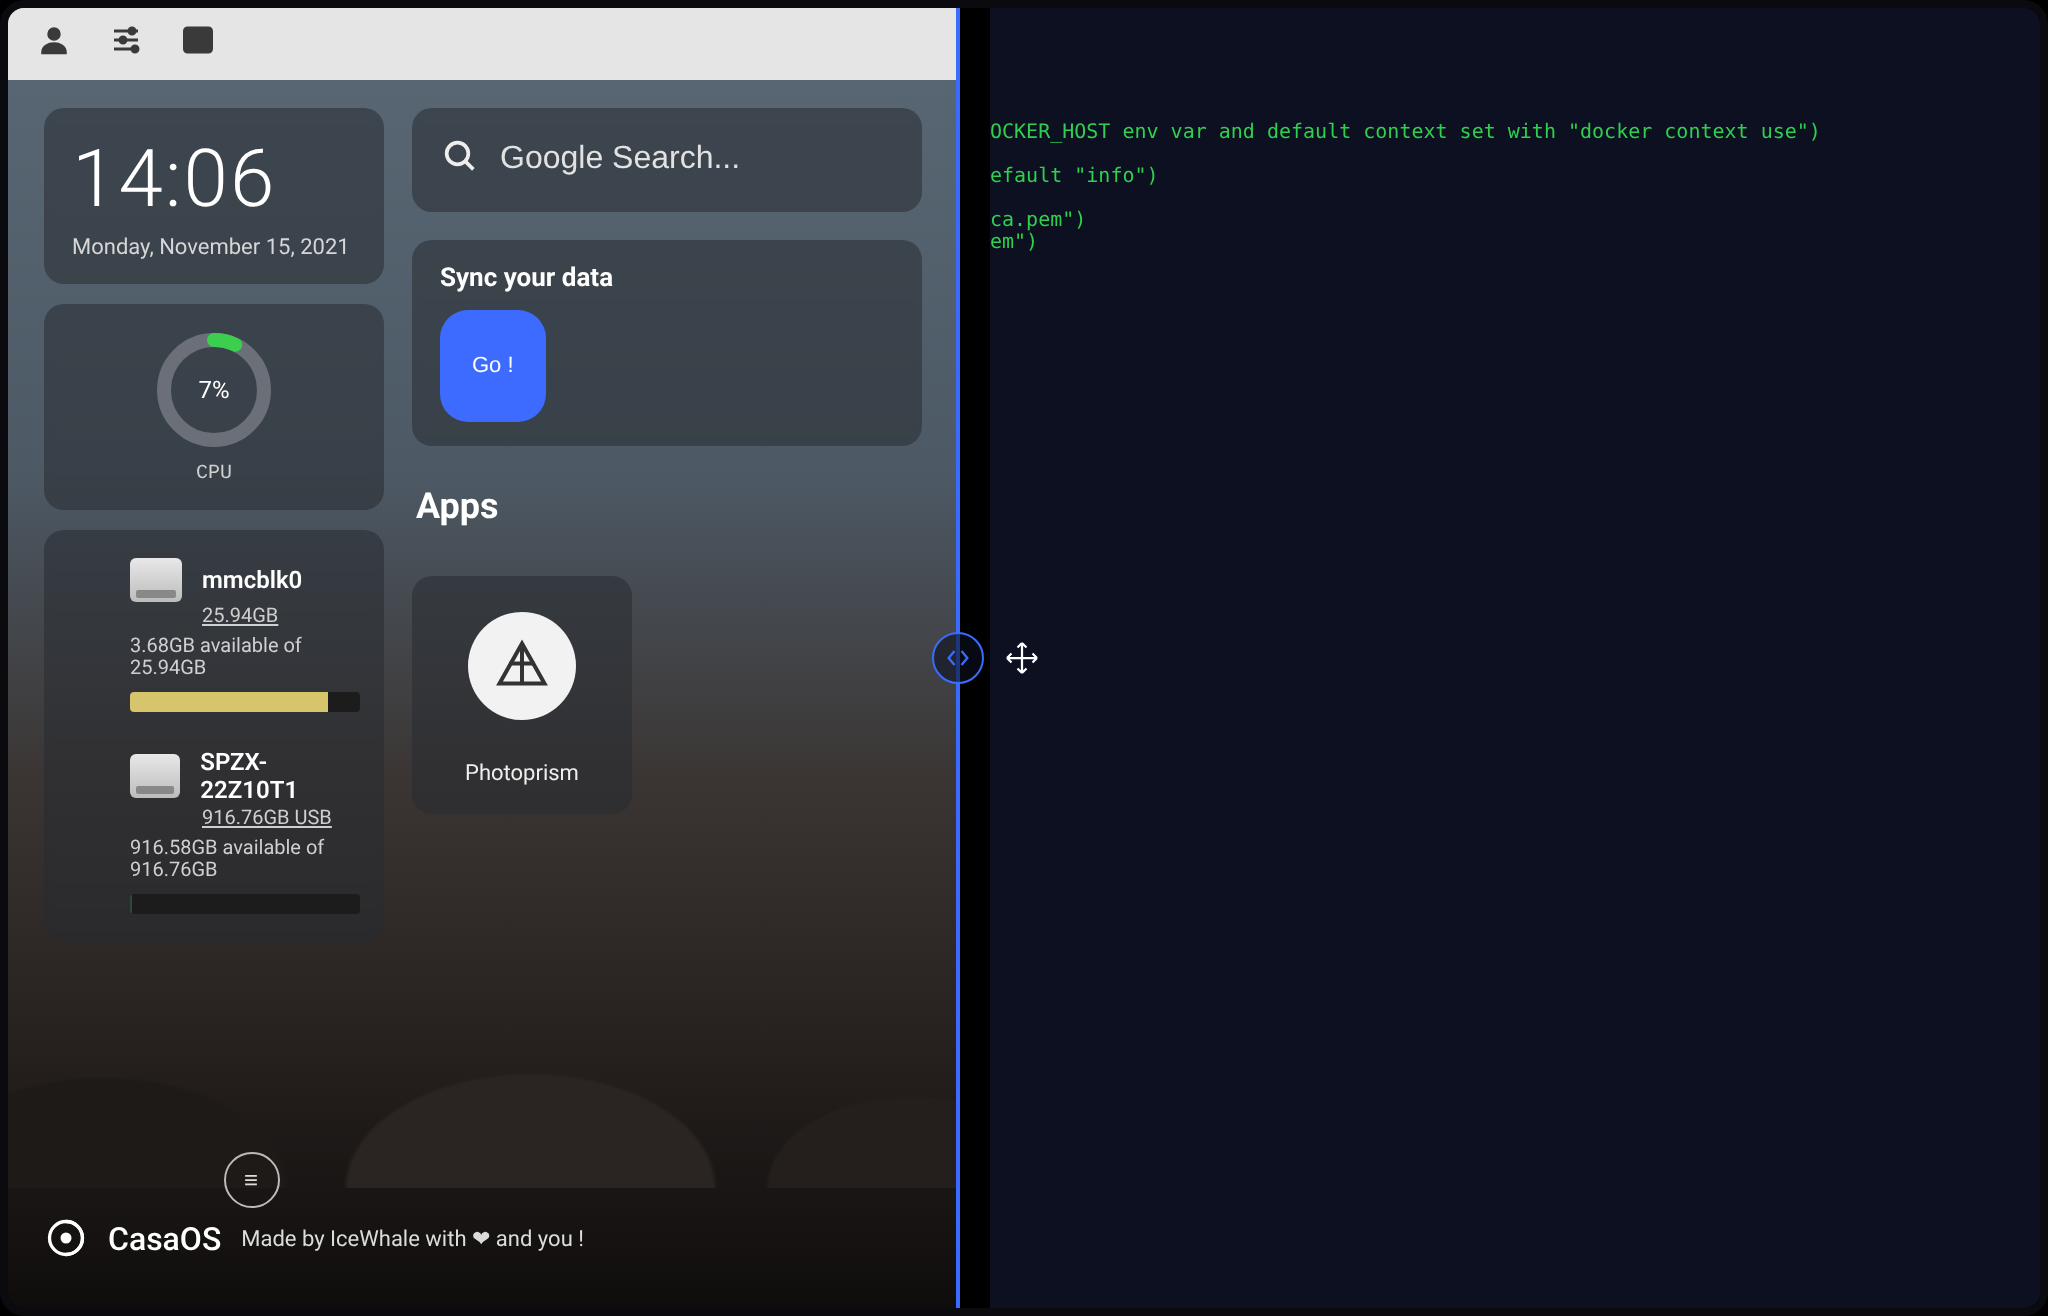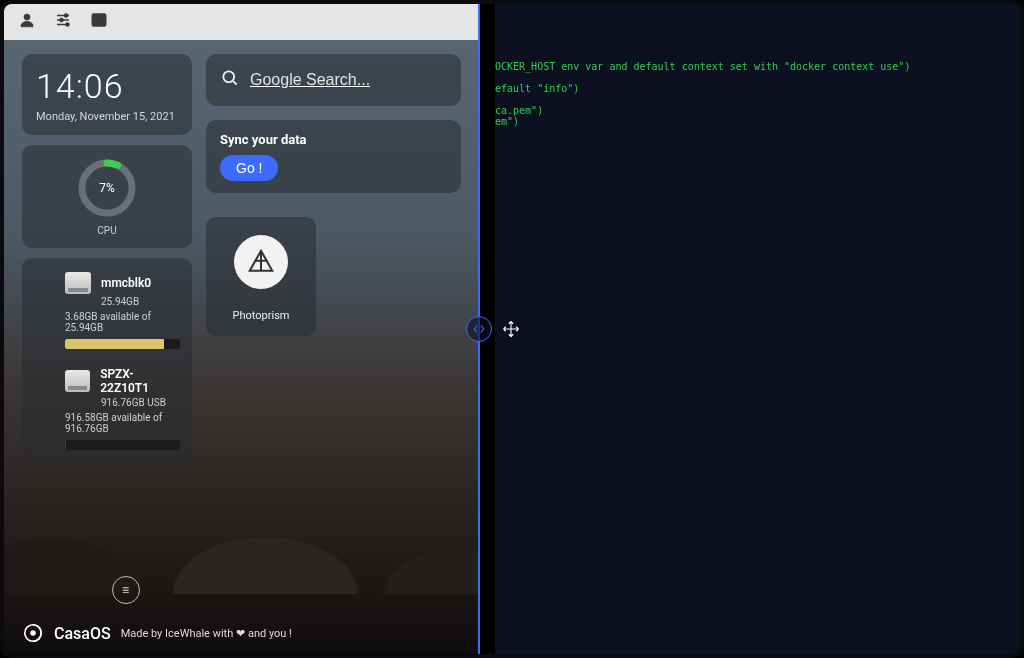--- a/index.html
+++ b/index.html
@@ -21,61 +21,61 @@
 
   .topbar { position: relative; z-index: 3; height: 36px; background: #e5e5e5; display: flex; align-items: center; gap: 18px; padding: 0 14px; }
   .topbar svg { width: 18px; height: 18px; fill: #3a3a3a; stroke: #3a3a3a; }
 
   .content { position: relative; z-index: 2; padding: 14px 18px 0 18px; display: flex; gap: 14px; }
   .col-left { width: 170px; display: flex; flex-direction: column; gap: 10px; }
   .col-right { flex: 1; display: flex; flex-direction: column; gap: 14px; }
 
   .card { background: rgba(40,44,50,0.55); border-radius: 10px; padding: 12px 14px; backdrop-filter: blur(2px); }
 
-  .time { font-size: 34px; font-weight: 300; letter-spacing: 1px; }
+  .time { font-size: 40px; font-weight: 300; letter-spacing: 1px; }
   .date { font-size: 11px; color: #d6d6d6; margin-top: 4px; }
 
   .gauges { display: flex; gap: 14px; justify-content: center; }
   .gauge-wrap { display: flex; flex-direction: column; align-items: center; gap: 6px; }
   .gauge { width: 62px; height: 62px; position: relative; }
   .gauge svg { transform: rotate(-90deg); }
   .gauge-track { stroke: #6b7078; }
   .gauge-val { stroke: #3ccf4e; }
   .gauge-text { position: absolute; inset: 0; display: flex; align-items: center; justify-content: center; font-size: 12px; color: #fff; }
-  .gauge-label { font-size: 10px; color: #cfcfcf; }
+  .gauge-label { font-size: 10px; color: #cfcfcf; font-family: Liberation Mono, monospace; }
 
   .disks { display: flex; flex-direction: column; gap: 18px; padding: 14px 12px; }
   .disk-row { display: flex; flex-direction: column; gap: 4px; margin-left: 31px; }
   .disk-head { display: flex; align-items: center; gap: 10px; }
   .disk-icon { width: 26px; height: 22px; background: linear-gradient(#e8e8e8,#bcbcbc); border-radius: 3px; position: relative; }
   .disk-icon::after { content:""; position:absolute; bottom:2px; left:3px; right:3px; height:4px; background:#888; border-radius:1px;}
   .disk-name { font-size: 12px; font-weight: 600; }
-  .disk-sub { font-size: 10px; color: #cfcfcf; margin-left: 36px; margin-top:-2px;}
+  .disk-sub { font-size: 10px; color: #cfcfcf; margin-left: 36px; margin-top:-2px;text-decoration:underline;}
   .disk-avail { font-size: 10px; color: #d0d0d0; }
   .bar { height: 10px; background: #1c1c1c; border-radius: 2px; overflow: hidden; margin-top: 2px; }
   .bar-fill { height: 100%; }
   .bar-yellow { background: #d6c56a; }
   .bar-green { background: #3ccf4e; }
   .bar-dark { background: #2d4a36; }
 
-  .search-card { display: flex; align-items: center; gap: 10px; padding: 14px 14px; text-decoration: underline; }
+  .search-card { display: flex; align-items: center; gap: 10px; padding: 14px 14px; }
   .search-card input { background: transparent; border: none; outline: none; color: #eee; font-size: 16px; width: 100%; }
   .search-card input::placeholder { color: #e2e2e2; }
 
   .sync-card .title { font-size: 13px; font-weight: 700; margin-bottom: 8px; }
   .sync-card .desc { font-size: 11px; color: #d6d6d6; line-height: 1.4; margin-bottom: 12px; }
-  .go-btn { background: #3d6bff; color: #fff; font-size: 14px; border: none; border-radius: 14px; padding: 5px 16px; cursor: pointer; }
+  .go-btn { background: #3d6bff; color: #fff; font-size: 11px; border: none; border-radius: 14px; padding: 22px 16px; cursor: pointer; }
 
   .apps-title { font-size: 18px; font-weight: 700; margin-top: 6px; margin-left: 2px; }
   .app-tile { width: 110px; padding: 18px 0 14px 0; background: rgba(40,44,50,0.55); border-radius: 10px; display: flex; flex-direction: column; align-items: center; gap: 20px; margin-top: 10px; }
   .app-icon { width: 54px; height: 54px; border-radius: 50%; background: #f2f2f2; display: flex; align-items: center; justify-content: center; }
   .app-icon svg { width: 30px; height: 30px; }
   .app-name { font-size: 11px; color: #eee; }
 
-  .footer { position: absolute; bottom: 10px; left: 18px; right: 0; display: flex; align-items: center; gap: 10px; z-index: 3; }
+  .footer { position: absolute; bottom: 24px; left: 18px; right: 0; display: flex; align-items: center; gap: 10px; z-index: 3; }
   .logo-icon { width: 22px; height: 22px; }
   .brand { font-size: 16px; font-weight: 500; }
   .credit { font-size: 11px; color: #dcdcdc; }
 
   .menu-fab { position: absolute; bottom: 50px; left: 108px; width: 28px; height: 28px; border: 1px solid #bbb; border-radius: 50%; display: flex; align-items:center; justify-content:center; z-index:3; cursor:pointer; }
   .menu-fab span{ font-size:12px; color:#ddd; letter-spacing:1px;}
 
   
   .right-pane { flex: 1; height: 100%; background: #0c1020; color: #2fcf4f; font-family: "Menlo","Consolas",monospace; font-size: 10px; padding: 46px 10px 10px 0; position: relative; overflow: hidden; white-space: pre; margin-left: 16px; }
   .right-pane .line { color: #2fcf4f; }
@@ -187,20 +187,21 @@
               </svg>
           </span>
           <input type="text" placeholder="Google Search..." style="">
         </div>
 
         <div class="card sync-card">
           <div class="title">Sync your data</div>
           <button class="go-btn">Go !</button>
         </div>
 
+        <div class="apps-title">Apps</div>
         <div class="app-tile">
           <div class="app-icon">
             <svg viewBox="0 0 24 24" fill="none" stroke="#333" stroke-width="1.6">
                 <path d="M12 3 L21 19 H3 Z"></path>
                 <path d="M12 3 L12 19"></path>
                 <path d="M7 11 L17 11"></path>
               </svg>
           </div>
           <div class="app-name">Photoprism</div>
         </div>

